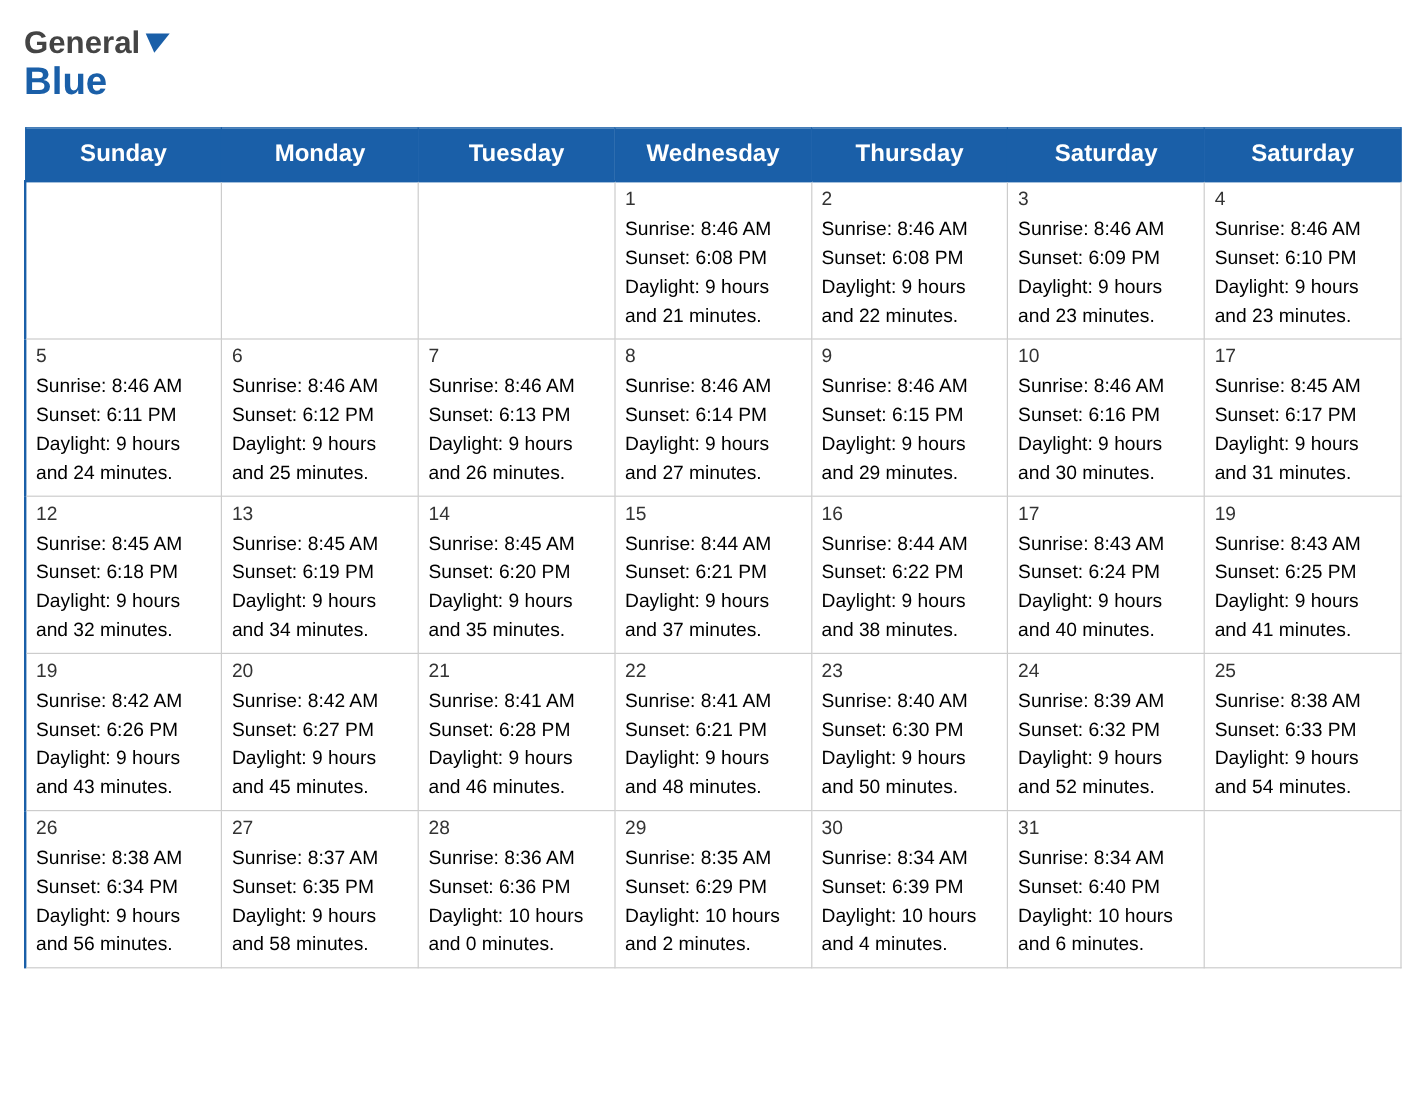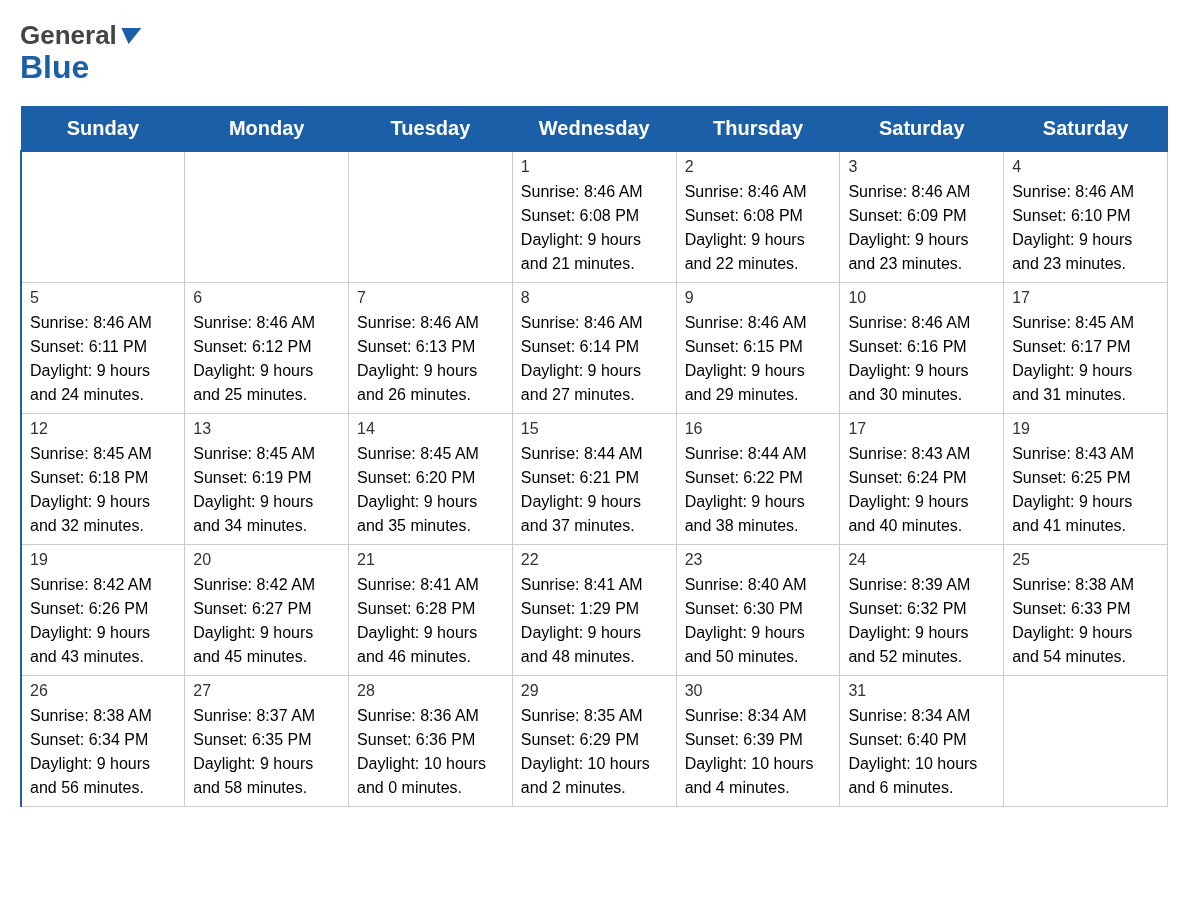--- a/index.html
+++ b/index.html
@@ -256,21 +256,21 @@
         </td>
         <td>
           <div class="day-number">21</div>
           <div class="day-info">Sunrise: 8:41 AM
 Sunset: 6:28 PM
 Daylight: 9 hours and 46 minutes.</div>
         </td>
         <td>
           <div class="day-number">22</div>
           <div class="day-info">Sunrise: 8:41 AM
-Sunset: 1:29 PM
+Sunset: 6:21 PM
 Daylight: 9 hours and 48 minutes.</div>
         </td>
         <td>
           <div class="day-number">23</div>
           <div class="day-info">Sunrise: 8:40 AM
 Sunset: 6:30 PM
 Daylight: 9 hours and 50 minutes.</div>
         </td>
         <td>
           <div class="day-number">24</div>

